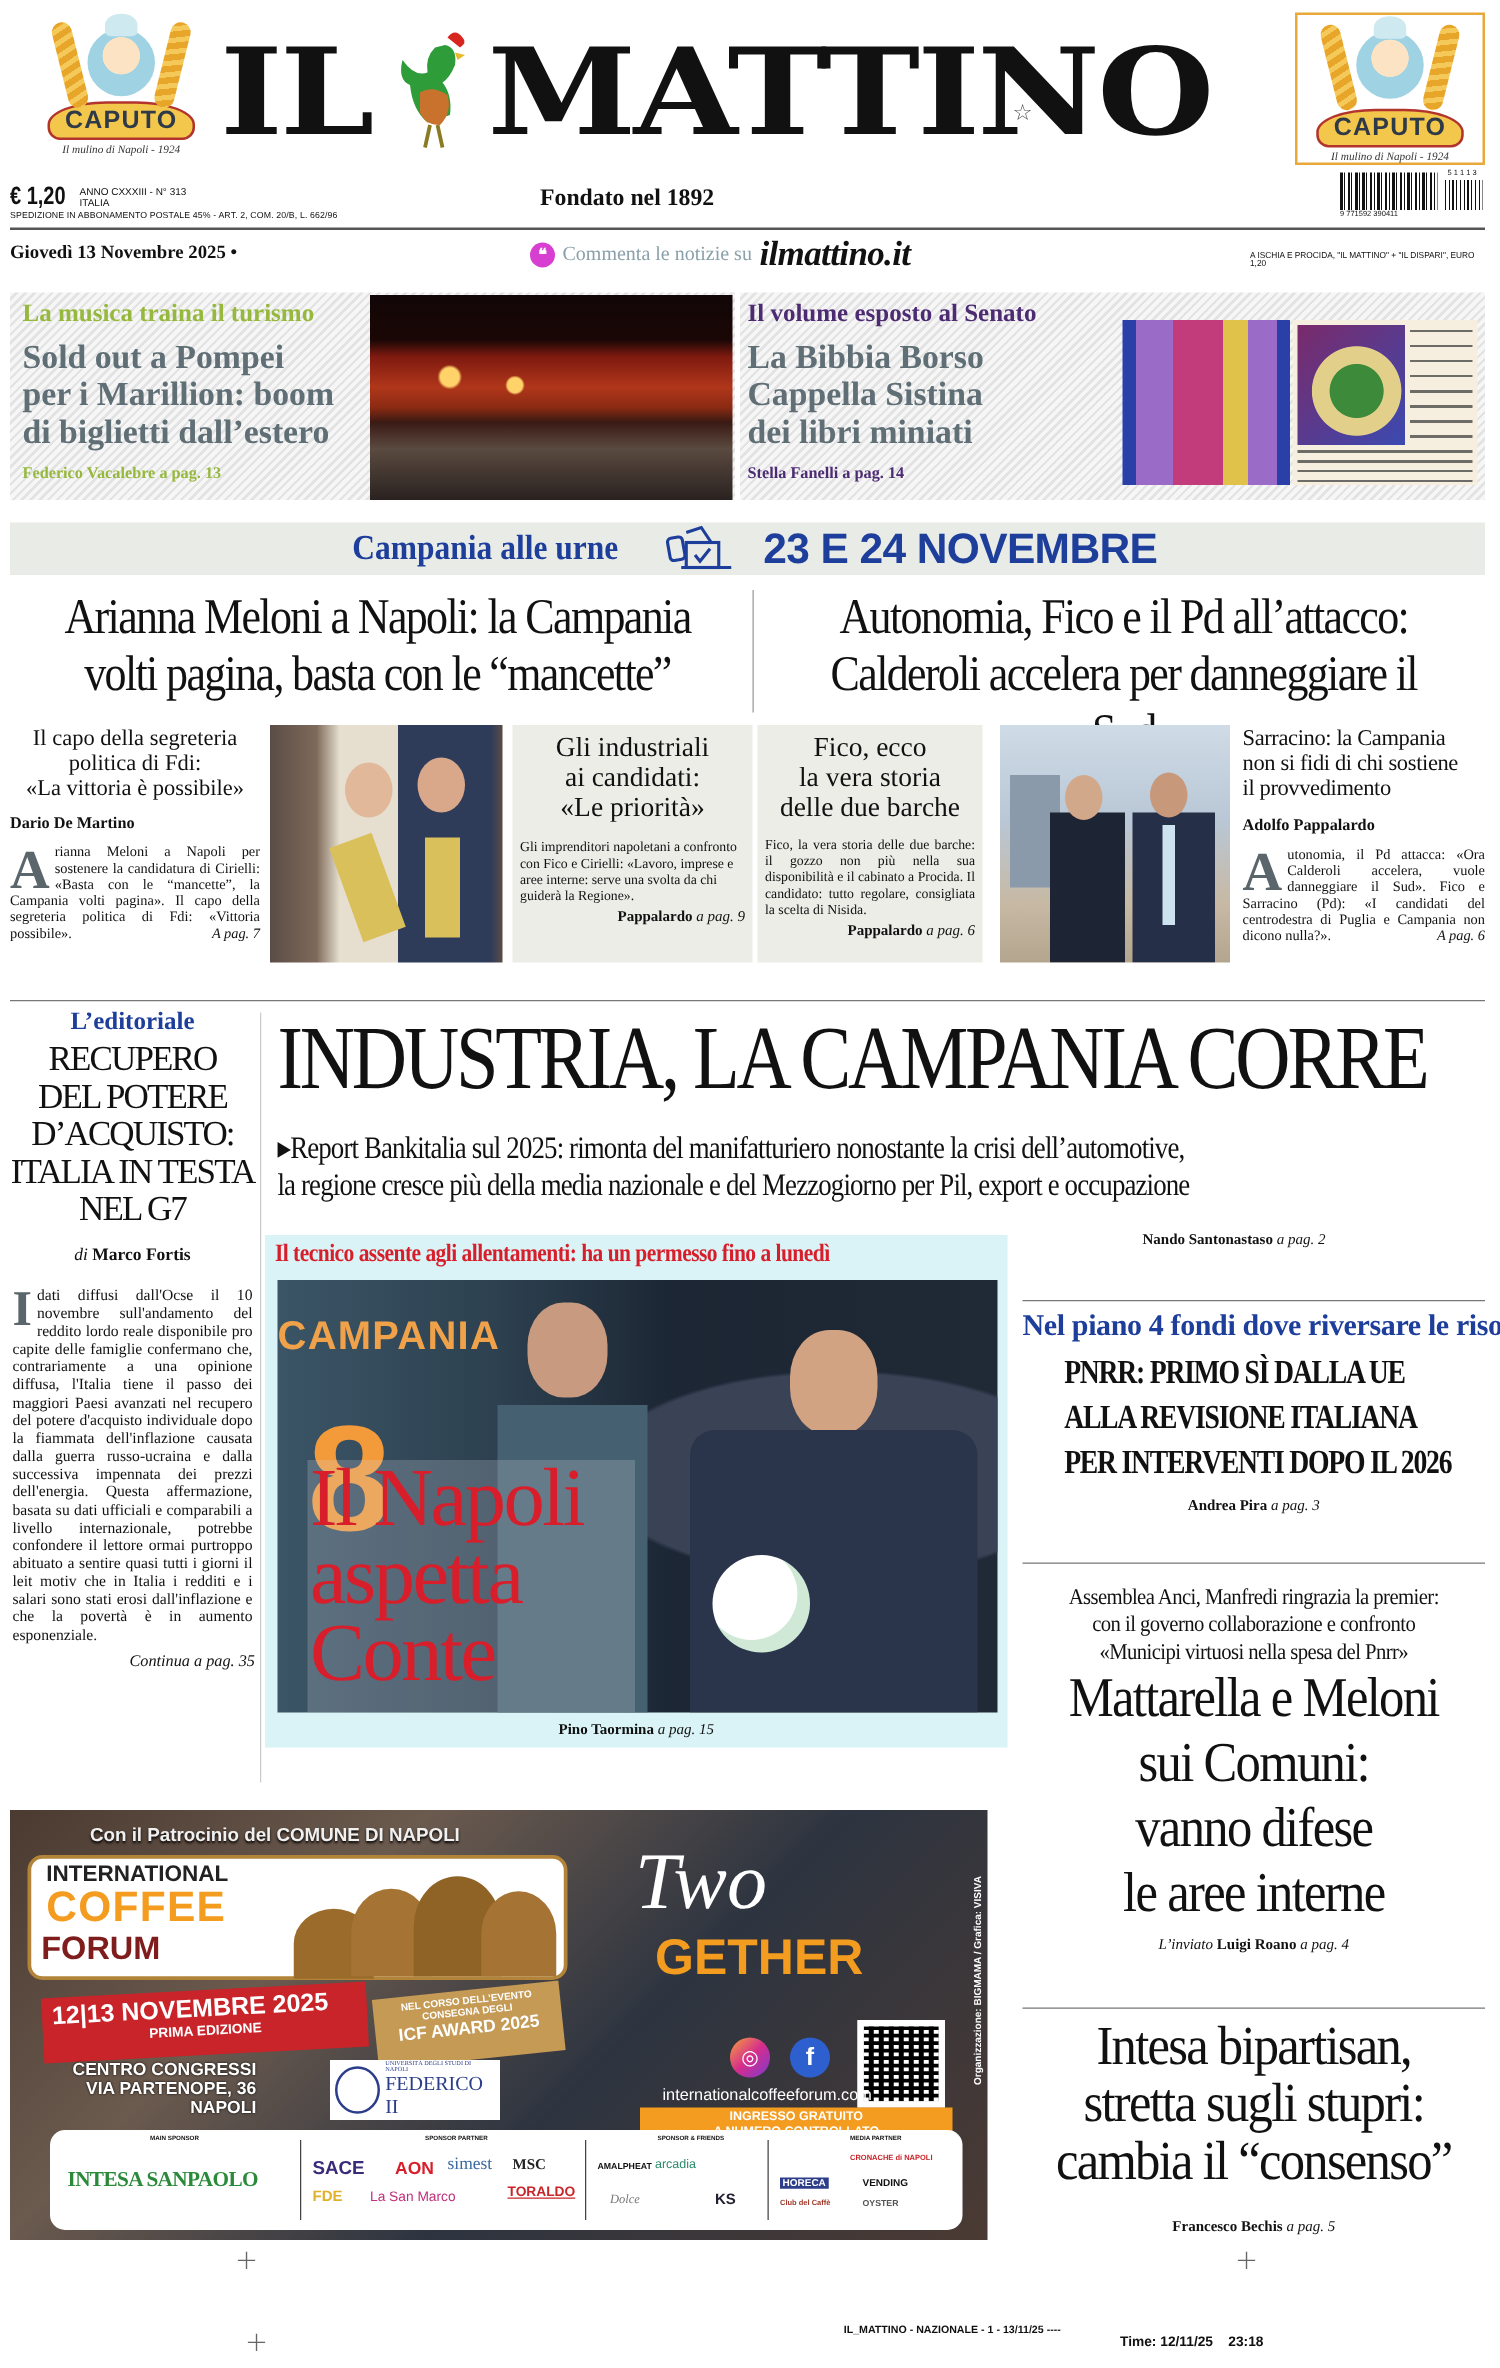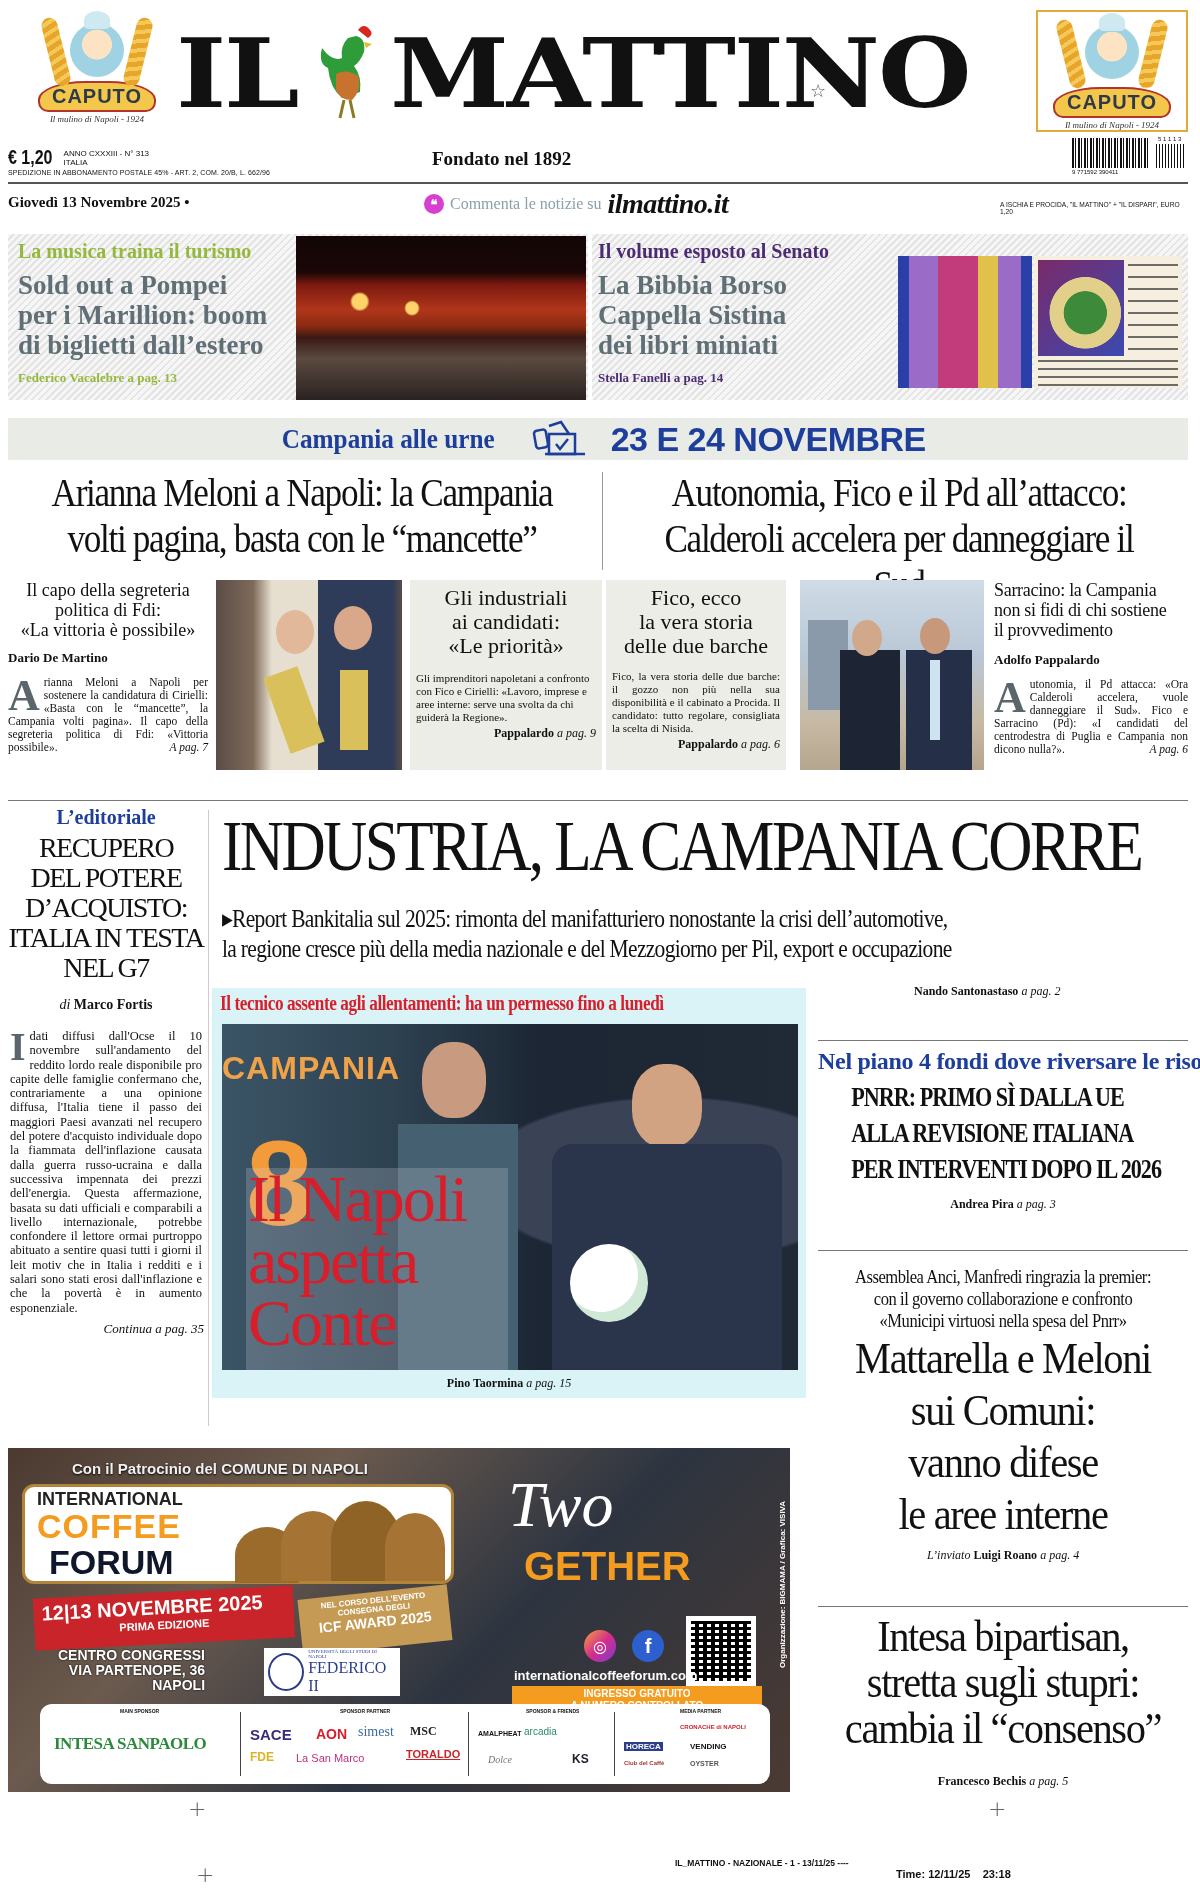--- a/index.html
+++ b/index.html
@@ -306,21 +306,21 @@
     <div style="transform:scaleX(0.92);">cambia il “consenso”</div>
   </div>
   <div style="text-align:center;font-size:12px;margin-top:22px;"><b>Francesco Bechis</b> <span class="apag">a pag. 5</span></div>
 </div>
 
 <div class="ad" style="left:8px;top:1448px;width:782px;height:344px;">
   <div class="abs sans" style="left:64px;top:12px;font-size:15px;font-weight:700;color:#f0f0f0;text-shadow:0 1px 2px #000;">Con il Patrocinio del COMUNE DI NAPOLI</div>
   <div class="abs" style="left:14px;top:36px;width:432px;height:100px;background:#fff;border:3px solid #b2843a;border-radius:12px;">
     <div class="sans" style="position:absolute;left:12px;top:2px;font-size:18px;font-weight:700;color:#222;">INTERNATIONAL</div>
     <div class="sans" style="position:absolute;left:12px;top:20px;font-size:34px;font-weight:900;color:#f39c1f;letter-spacing:1px;">COFFEE</div>
-    <div class="sans" style="position:absolute;left:24px;top:56px;font-size:34px;font-weight:900;color:#0f172a;">FORUM</div>
+    <div class="sans" style="position:absolute;left:8px;top:56px;font-size:26px;font-weight:900;color:#7f1d1d;">FORUM</div>
     <div style="position:absolute;left:210px;top:14px;width:210px;height:80px;">
       <span style="position:absolute;left:0;top:26px;width:64px;height:56px;border-radius:50% 50% 0 0;background:#9a6b2a;"></span>
       <span style="position:absolute;left:46px;top:10px;width:64px;height:70px;border-radius:50% 50% 0 0;background:#a57434;"></span>
       <span style="position:absolute;left:96px;top:0;width:70px;height:80px;border-radius:50% 50% 0 0;background:#8f6226;"></span>
       <span style="position:absolute;left:150px;top:12px;width:60px;height:68px;border-radius:50% 50% 0 0;background:#a57434;"></span>
     </div>
   </div>
   <div class="abs sans" style="left:26px;top:144px;width:260px;height:52px;background:#c8242a;color:#fff;transform:rotate(-3deg);padding:4px 8px;">
     <div style="font-size:20px;font-weight:900;">12|13 NOVEMBRE 2025</div>
     <div style="font-size:11px;font-weight:700;text-align:center;">PRIMA EDIZIONE</div>
@@ -328,21 +328,21 @@
   <div class="abs sans" style="left:292px;top:144px;width:150px;height:56px;background:#c49a55;color:#fff;transform:rotate(-6deg);padding:4px;text-align:center;">
     <div style="font-size:8px;font-weight:700;">NEL CORSO DELL'EVENTO</div>
     <div style="font-size:8px;font-weight:700;">CONSEGNA DEGLI</div>
     <div style="font-size:14px;font-weight:900;">ICF AWARD 2025</div>
   </div>
   <div class="abs serif" style="left:500px;top:20px;font-size:64px;font-style:italic;color:#fff;">Two</div>
   <div class="abs sans" style="left:516px;top:96px;font-size:40px;font-weight:900;color:#f39c1f;">GETHER</div>
   <div class="abs" style="left:576px;top:182px;width:32px;height:32px;border-radius:50%;background:linear-gradient(135deg,#f6a23a,#d52d8c,#7b3bd0);color:#fff;display:flex;align-items:center;justify-content:center;font-size:16px;">◎</div>
   <div class="abs sans" style="left:624px;top:182px;width:32px;height:32px;border-radius:50%;background:#2d5fcf;color:#fff;display:flex;align-items:center;justify-content:center;font-size:20px;font-weight:700;">f</div>
   <div class="abs qr" style="left:678px;top:168px;width:70px;height:70px;border:5px solid #fff;"></div>
-  <div class="abs sans" style="left:506px;top:220px;font-size:13px;font-weight:700;color:#fff;">internationalcoffeeforum.com</div>
+  <div class="abs sans" style="left:522px;top:220px;font-size:13px;font-weight:400;color:#fff;">internationalcoffeeforum.com</div>
   <div class="abs sans" style="left:504px;top:238px;width:250px;height:28px;background:#f39c1f;color:#fff;text-align:center;font-size:10px;font-weight:700;line-height:12px;padding-top:2px;">
     <div>INGRESSO GRATUITO</div>
     <div>A NUMERO CONTROLLATO</div>
   </div>
   <div class="abs sans" style="left:770px;top:20px;font-size:8px;font-weight:700;color:#fff;transform:rotate(-90deg) translateX(-200px);transform-origin:left top;white-space:nowrap;">Organizzazione: BIGMAMA / Grafica: VISIVA</div>
   <div class="abs sans" style="left:50px;top:200px;text-align:right;font-size:14px;font-weight:900;color:#fff;line-height:15px;text-shadow:0 0 2px #000;">
     <div>CENTRO CONGRESSI</div>
     <div>VIA PARTENOPE, 36</div>
     <div>NAPOLI</div>
   </div>

